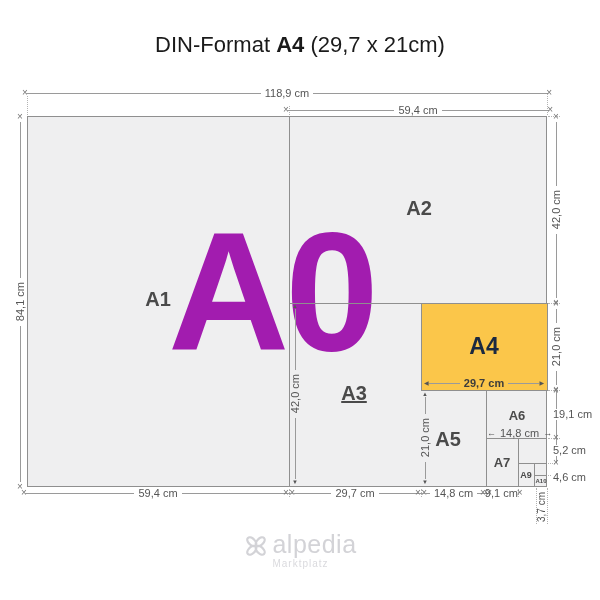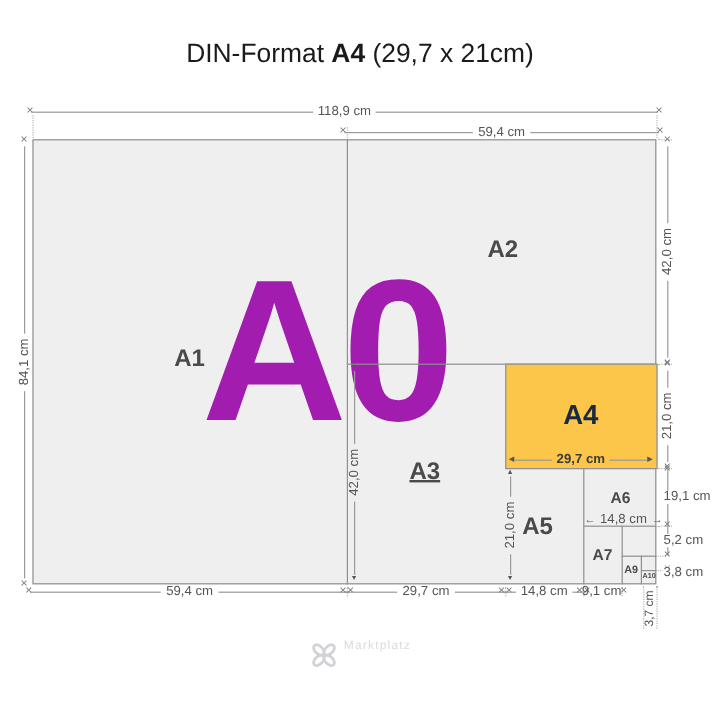--- a/index.html
+++ b/index.html
@@ -121,21 +121,21 @@
   </div>
 
   <div class="vseg" style="left:556px;top:391px;height:47px;"></div>
   <div class="vseg" style="left:556px;top:438px;height:25px;"></div>
   <span class="xtick" style="left:556px;top:391px;">×</span>
   <span class="xtick" style="left:556px;top:438px;">×</span>
   <span class="xtick" style="left:556px;top:463px;">×</span>
   <span class="xtick" style="left:556px;top:475px;">×</span>
   <div class="rlabel" style="left:552px;top:409px;">19,1 cm</div>
   <div class="rlabel" style="left:552px;top:445px;">5,2 cm</div>
-  <div class="rlabel" style="left:552px;top:472px;">3,8 cm</div>
+  <div class="rlabel" style="left:552px;top:472px;">4,6 cm</div>
 
   <div class="dim-h" style="left:424px;top:377px;width:120px;height:12px;">
     <span class="arr">◀</span>
       <span class="ln"></span>
     <span class="lbl" style="font-weight:bold;color:#3c3c3c;">29,7 cm</span>
     <span class="ln"></span>
       <span class="arr">▶</span>
   </div>
 
   <div class="dim-h" style="left:487px;top:427px;width:59px;height:12px;">
@@ -211,18 +211,19 @@
         <svg width="26" height="26" viewBox="0 0 26 26" fill="none">
           <g transform="translate(13,14)" stroke="#d3d3d7" stroke-width="2.3">
             <ellipse cx="0" cy="-6" rx="3.2" ry="5.4" transform="rotate(45)"></ellipse>
             <ellipse cx="0" cy="-6" rx="3.2" ry="5.4" transform="rotate(135)"></ellipse>
             <ellipse cx="0" cy="-6" rx="3.2" ry="5.4" transform="rotate(225)"></ellipse>
             <ellipse cx="0" cy="-6" rx="3.2" ry="5.4" transform="rotate(315)"></ellipse>
           </g>
         </svg>
       </span>
       <span>
+        <div class="logo-name">alpedia</div>
         <div class="logo-tag">Marktplatz</div>
       </span>
     </div>
   </div>
 
 </div>
 
 </body></html>

